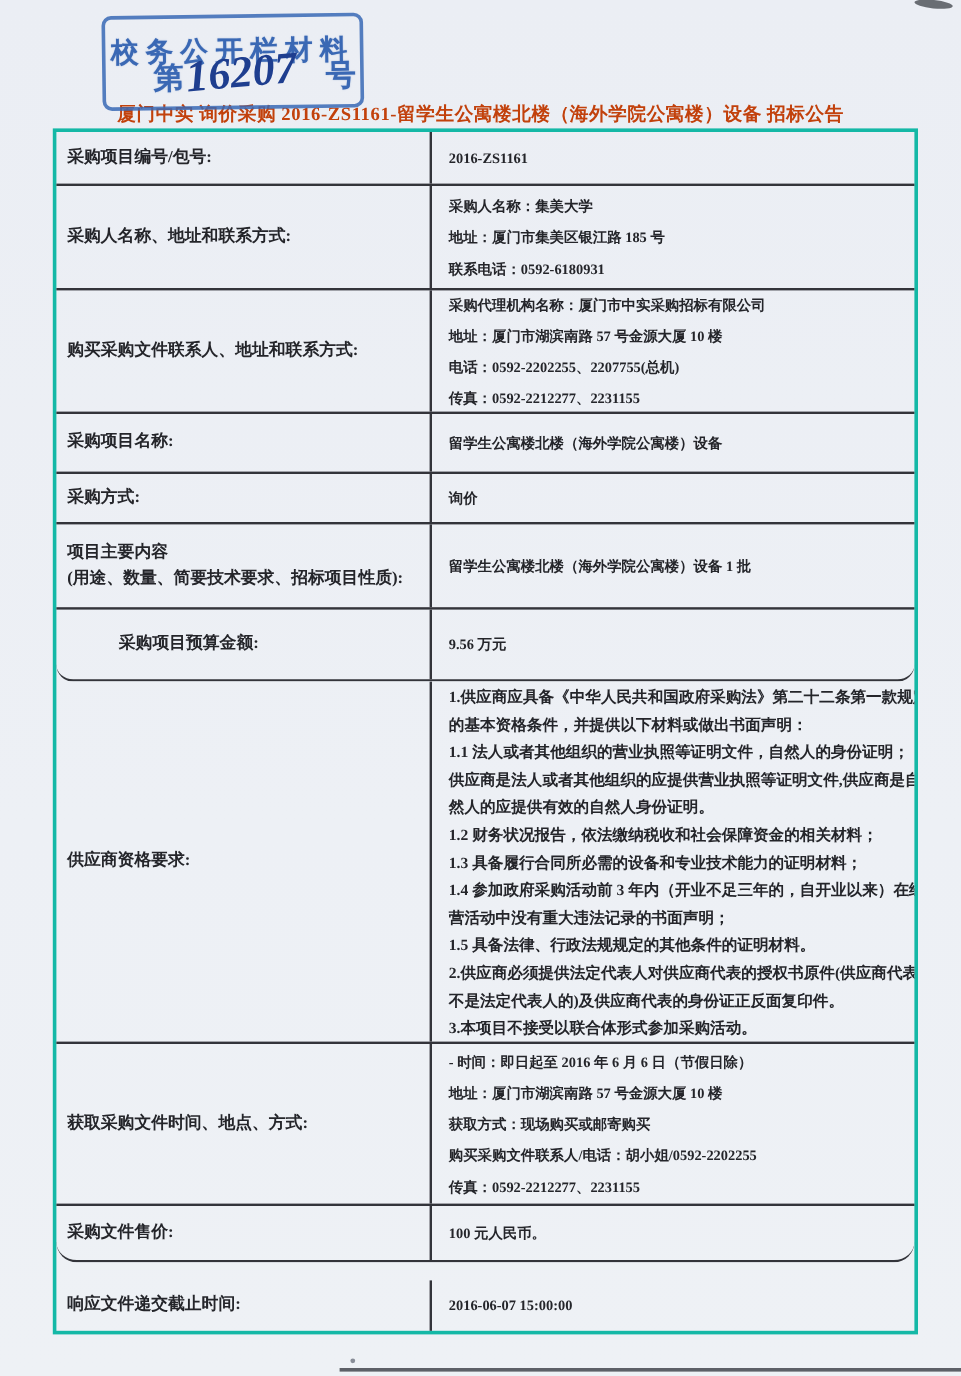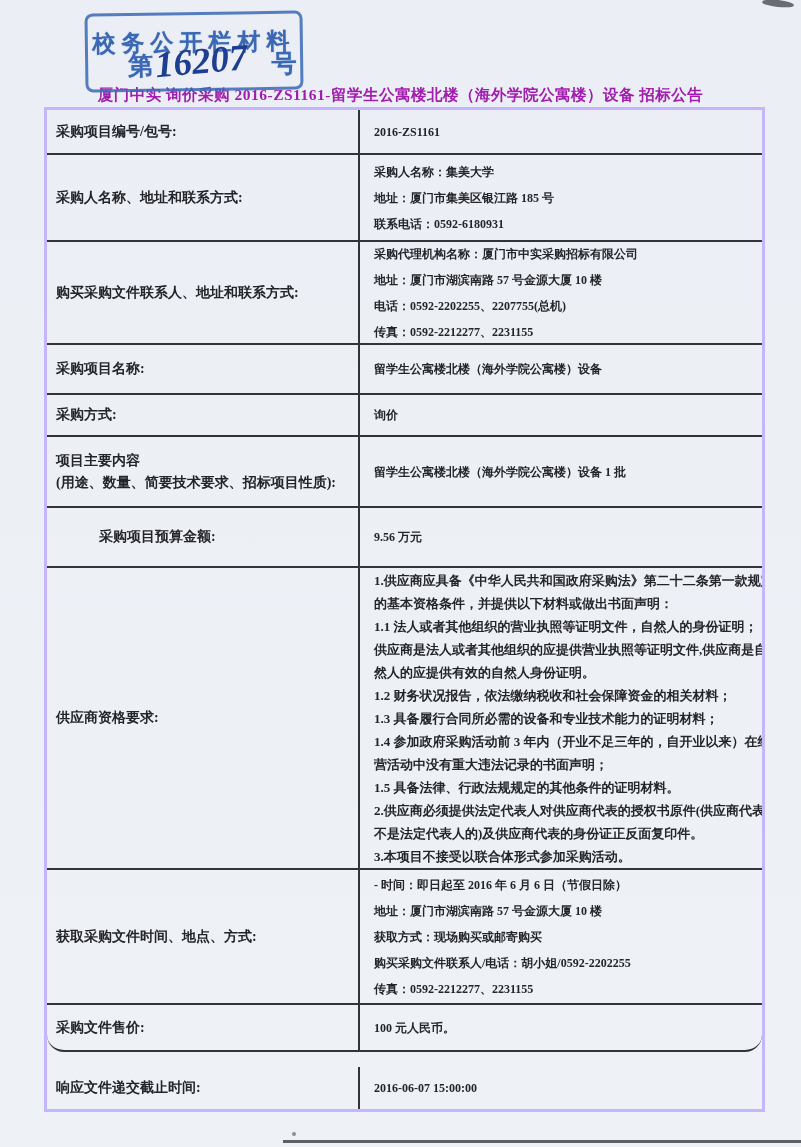--- a/index.html
+++ b/index.html
@@ -28,43 +28,43 @@
   }
   .stamp-char{font-size:25px;font-weight:bold;color:#3a68b4;text-shadow:0 0 1px rgba(58,104,180,.6);}
   .hand-number{
     font-size:37px;font-weight:bold;font-style:italic;
     color:#1e3e8f;transform:rotate(-4deg);margin:0 2px;line-height:30px;
   }
   .stamp-gap{display:inline-block;width:22px;}
   
   .doc-title{
     position:absolute;left:0;top:85px;width:100%;text-align:center;
-    font-size:15.5px;font-weight:bold;color:#a21caf;letter-spacing:.5px;
+    font-size:15.5px;font-weight:bold;color:#c2410c;letter-spacing:.5px;
     white-space:nowrap;z-index:2;
   }
   
   .doc-table{
     position:absolute;left:44px;top:107px;width:721px;
-    border:3px solid #c4b5fd;box-sizing:border-box;z-index:1;
+    border:3px solid #14b8a6;box-sizing:border-box;z-index:1;
     background:transparent;
   }
   .row{display:flex;border-bottom:2px solid #33343a;}
   .row:last-child{border-bottom:none;}
   .cell{box-sizing:border-box;display:flex;flex-direction:column;justify-content:center;overflow:hidden;}
   .label{
     width:313px;border-right:2px solid #33343a;
     padding-left:9px;padding-right:4px;
     font-size:14px;font-weight:bold;line-height:22px;
   }
   .label.indent{padding-left:52px;}
   .value{flex:1;padding-left:14px;padding-right:4px;font-weight:bold;}
   .vline{font-size:12px;line-height:26px;white-space:nowrap;}
   .label .vline{font-size:14px;line-height:22px;}
   .r1{height:43px;} .r2{height:85px;} .r3{height:101px;} .r4{height:48px;}
-  .r5{height:40px;justify-content:flex-end;} .r6{height:69px;} .r7{height:58px;} .r8{height:300px;}
+  .r5{height:40px;justify-content:flex-end;} .r6{height:69px;} .r7{height:58px;border-radius:14px;} .r8{height:300px;}
   .r9{height:133px;} .r10{height:45px;border-radius:17px;} .r11{height:42px;margin-top:15px;}
   .r8 .value .vline{font-size:13px;line-height:23px;}
   
   .smudge-top{
     position:absolute;left:762px;top:0;width:32px;height:7px;border-radius:50%;
     background:#3d4148;opacity:.75;transform:rotate(6deg);
   }
   .scan-bottom-line{
     position:absolute;left:283px;top:1140px;width:518px;height:3px;
     background:#43464d;opacity:.85;

